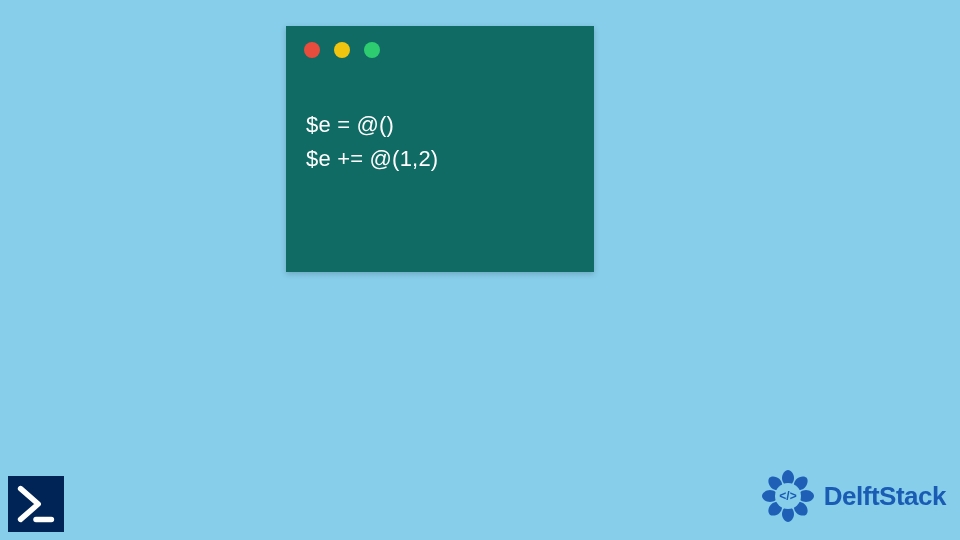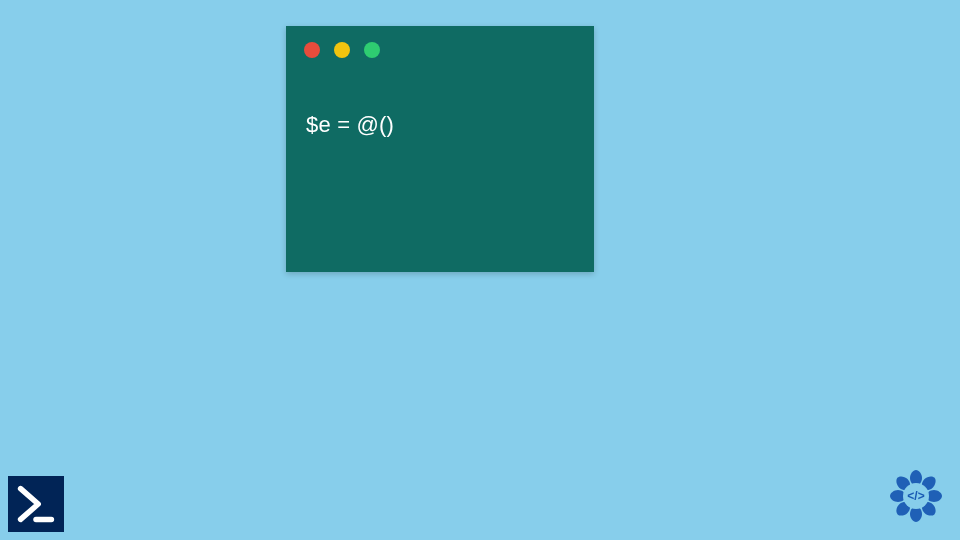--- a/index.html
+++ b/index.html
@@ -82,20 +82,21 @@
 <body>
 
 <div class="code-window">
   <div class="titlebar">
     <div class="dot dot-red"></div>
     <div class="dot dot-yellow"></div>
     <div class="dot dot-green"></div>
   </div>
   <div class="code-body">
     <div>$e = @()</div>
+    <div>$e += @(1,2)</div>
   </div>
 </div>
 
 <div class="ps-icon">
   <svg viewBox="0 0 40 40">
     <polyline points="6,6 22,20 6,34" fill="none" stroke="#fff" stroke-width="5" stroke-linecap="round" stroke-linejoin="round"></polyline>
     <line x1="20" y1="34" x2="34" y2="34" stroke="#fff" stroke-width="5" stroke-linecap="round"></line>
   </svg>
 </div>
 
@@ -111,13 +112,14 @@
           <path d="M 0,-26 C 3,-26 6,-22 6,-18 C 6,-14 3,-10 0,-10 C -3,-10 -6,-14 -6,-18 C -6,-22 -3,-26 0,-26 Z" transform="rotate(180)"></path>
           <path d="M 0,-26 C 3,-26 6,-22 6,-18 C 6,-14 3,-10 0,-10 C -3,-10 -6,-14 -6,-18 C -6,-22 -3,-26 0,-26 Z" transform="rotate(225)"></path>
           <path d="M 0,-26 C 3,-26 6,-22 6,-18 C 6,-14 3,-10 0,-10 C -3,-10 -6,-14 -6,-18 C -6,-22 -3,-26 0,-26 Z" transform="rotate(270)"></path>
           <path d="M 0,-26 C 3,-26 6,-22 6,-18 C 6,-14 3,-10 0,-10 C -3,-10 -6,-14 -6,-18 C -6,-22 -3,-26 0,-26 Z" transform="rotate(315)"></path>
         </g>
         <circle r="13" fill="#87ceeb"></circle>
         <text x="0" y="4" text-anchor="middle" font-size="12" font-weight="700" fill="#1a5bb4" font-family="Arial">&lt;/&gt;</text>
       </g>
     </svg>
   </div>
+  <div class="delft-text">DelftStack</div>
 </div>
 
 </body></html>

